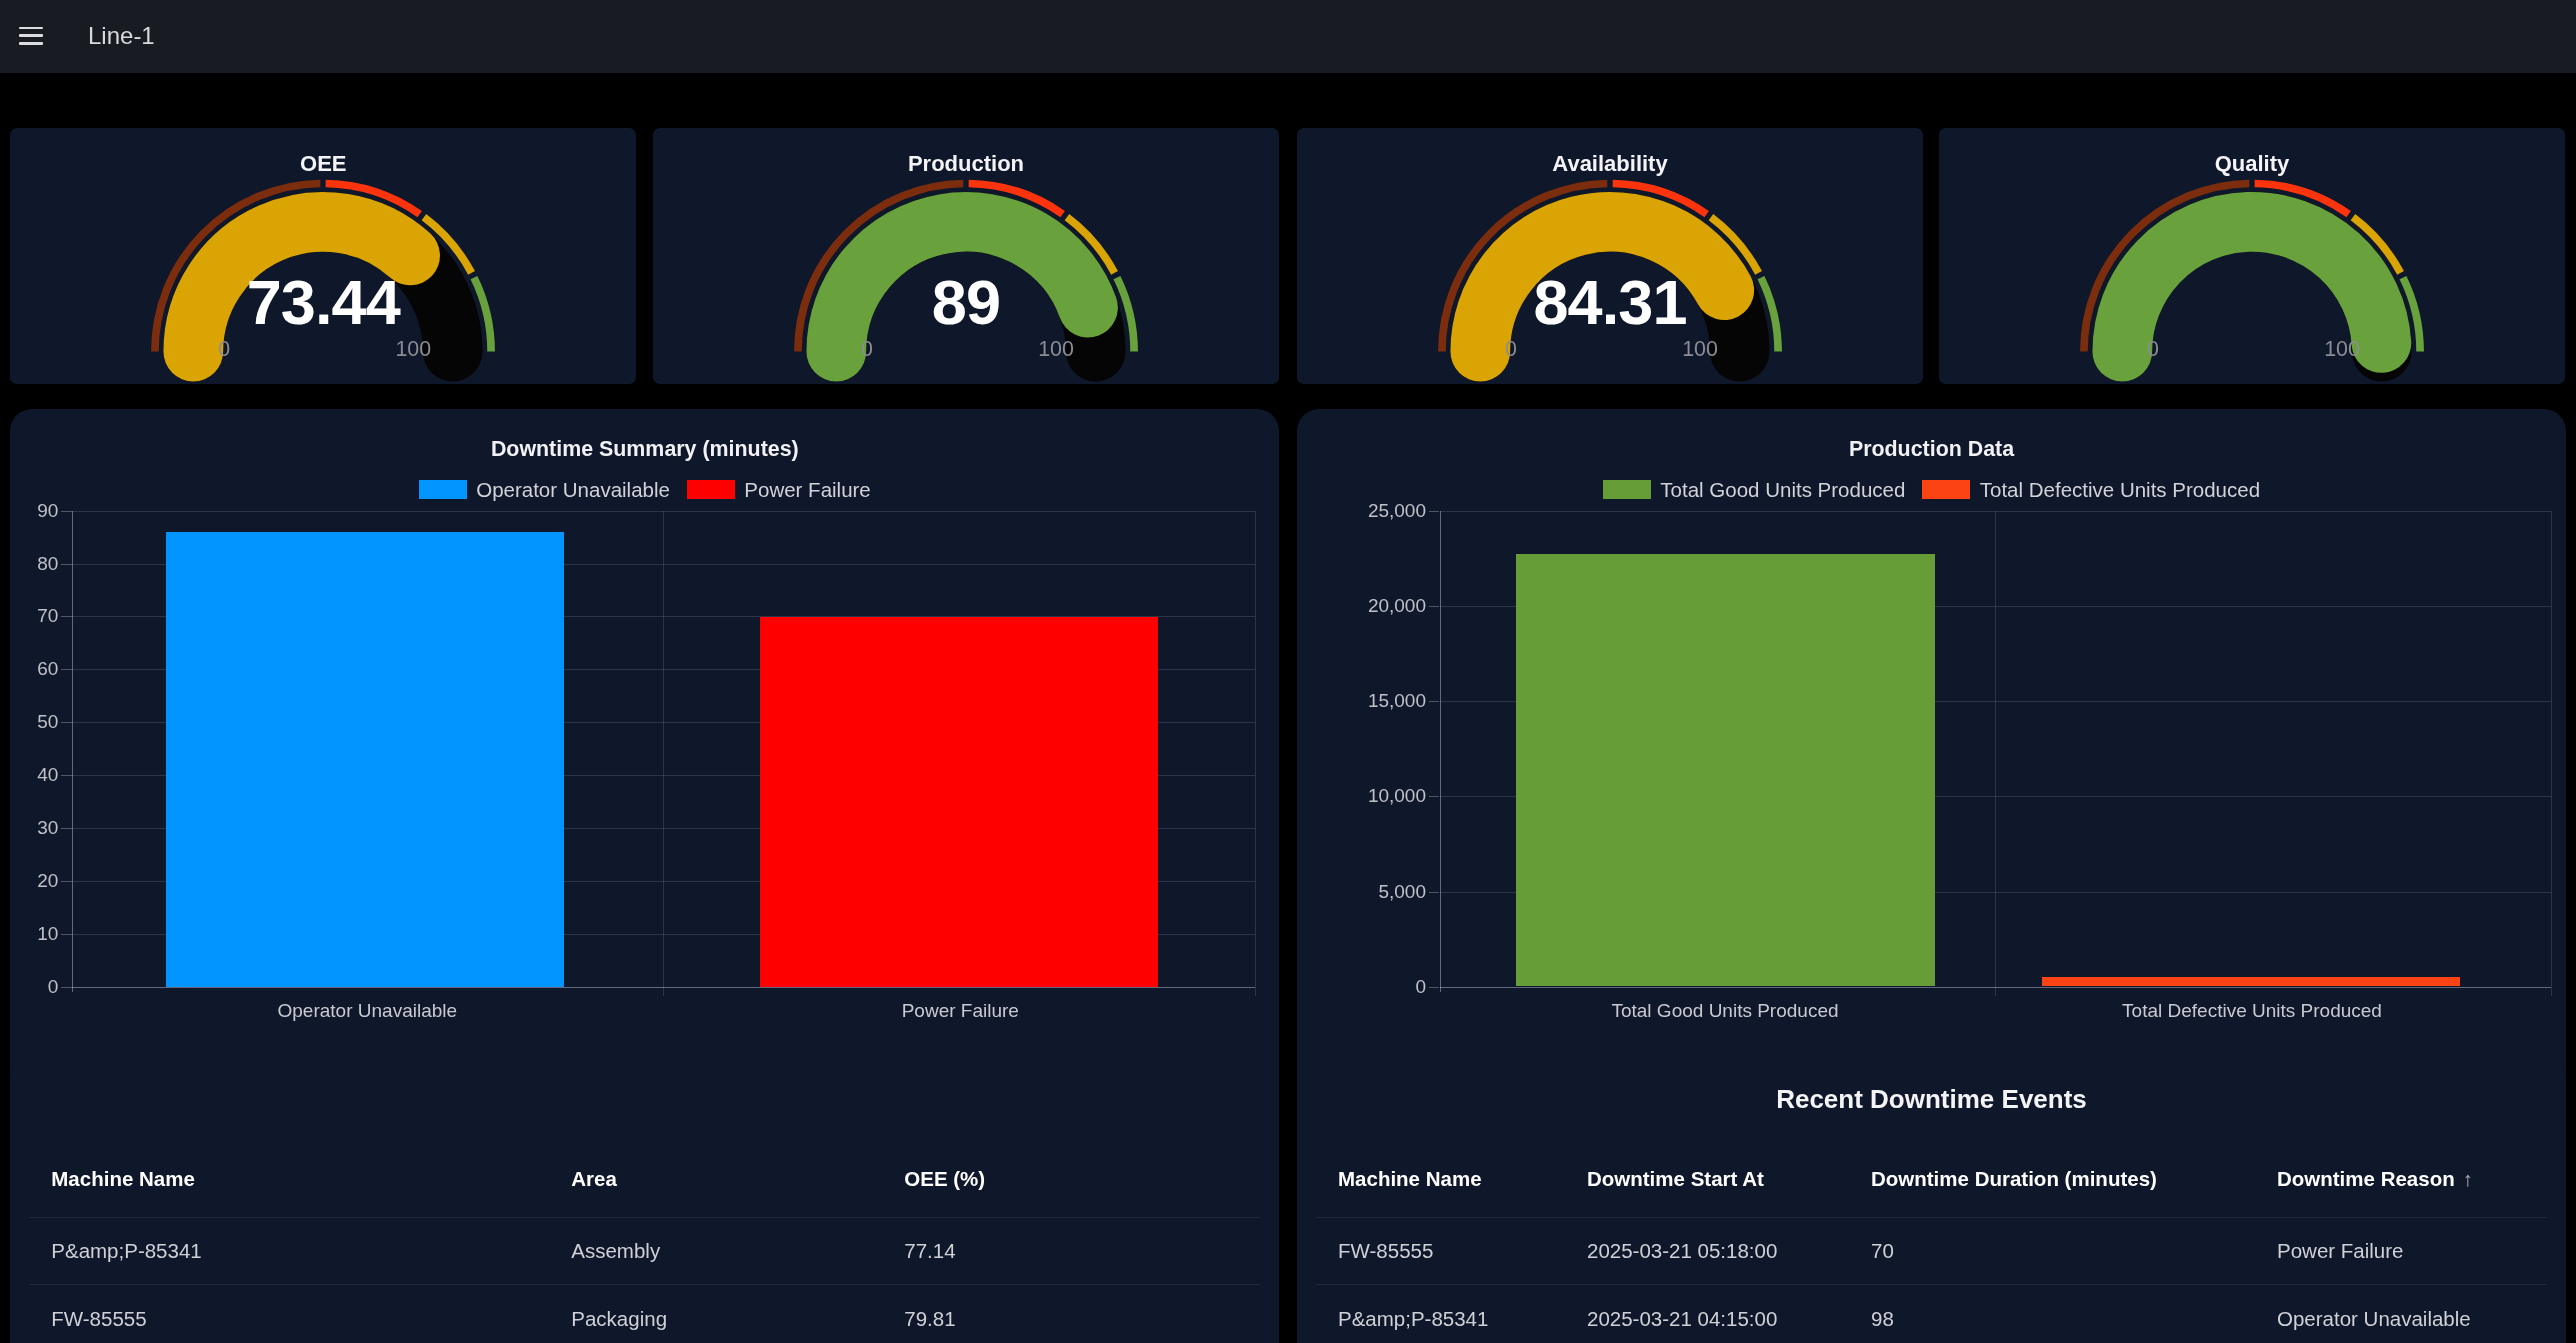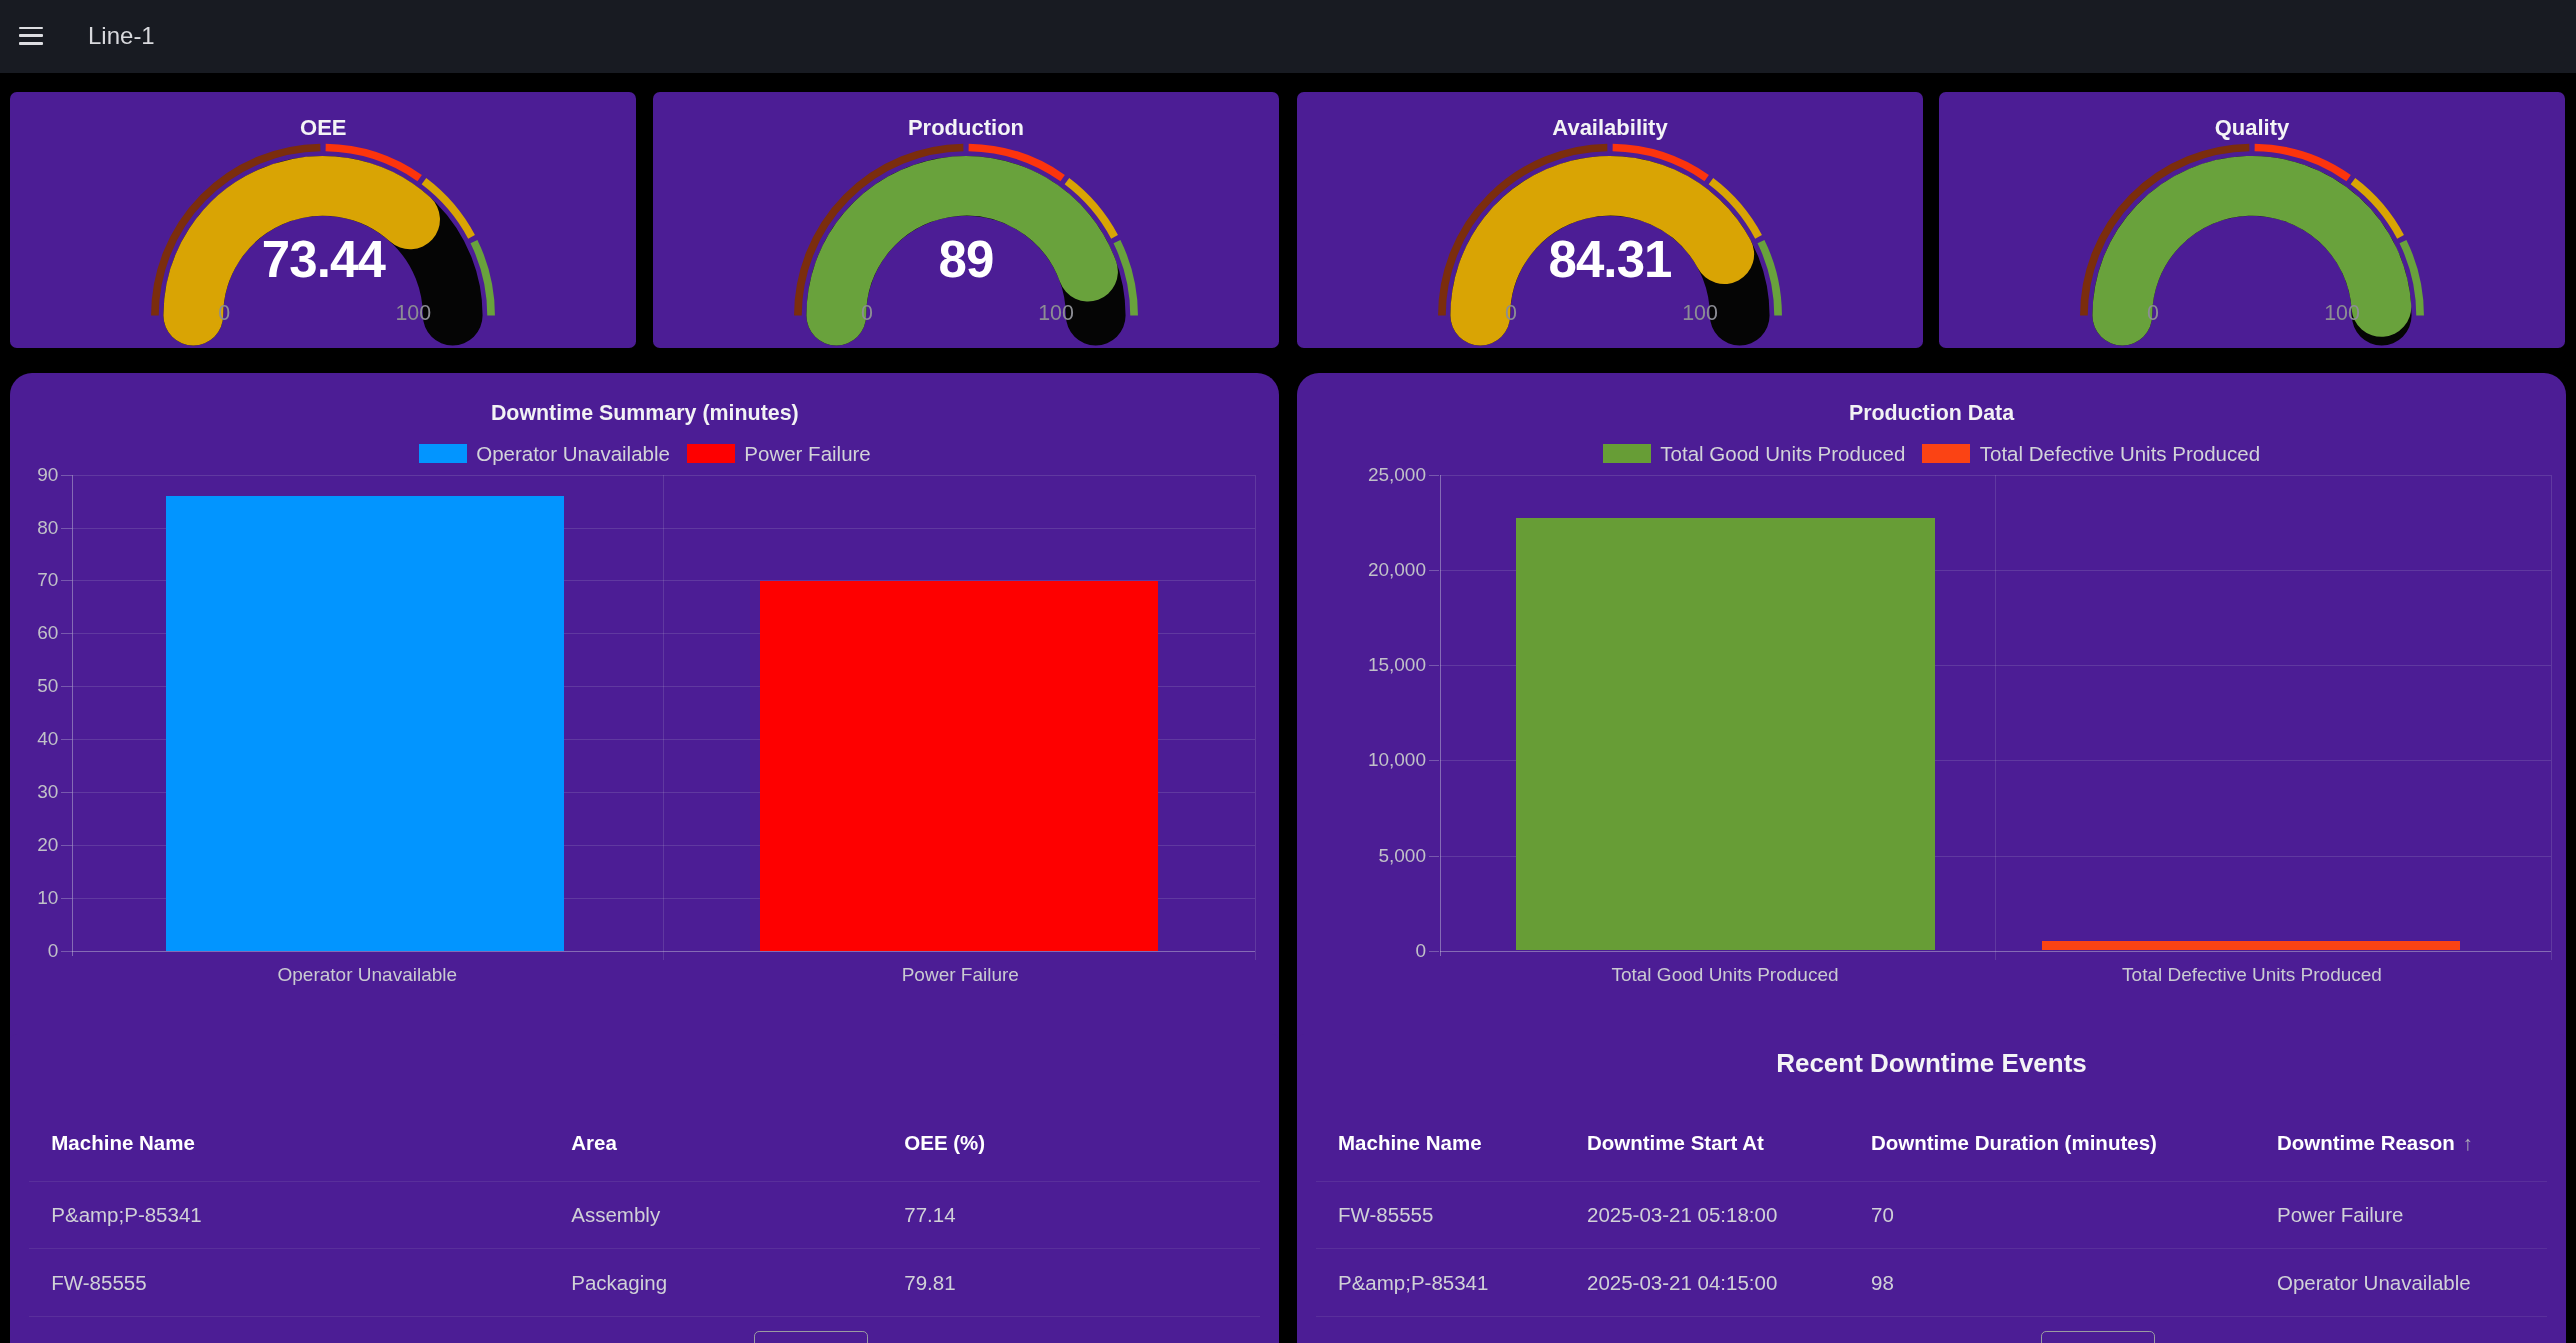--- a/index.html
+++ b/index.html
@@ -8,27 +8,27 @@
     background:#000;font-family:"Liberation Sans",sans-serif;
     -webkit-font-smoothing:antialiased;
   }
   .nav{position:absolute;left:0;top:0;width:2576px;height:73px;background:#181b22;}
   .hamburger{position:absolute;left:19px;top:26.5px;width:24px;height:19px;cursor:pointer;}
   .hamburger span{position:absolute;left:0;width:24px;height:2.9px;background:#dcdde1;border-radius:0.9px;}
   .hamburger span:nth-child(1){top:0;}
   .hamburger span:nth-child(2){top:7.7px;}
   .hamburger span:nth-child(3){top:15.4px;}
   .nav-title{position:absolute;left:88px;top:22px;font-size:24px;color:#d8d9dd;}
-  .panel{position:absolute;background:#4c1d95;border-radius:6.8px;overflow:hidden;}
+  .panel{position:absolute;background:#0f172a;border-radius:6.8px;overflow:hidden;margin-top:36px;}
   .gauge-panel{top:92px;width:626px;height:256px;}
   .panel-title{position:absolute;left:0;right:0;top:23px;text-align:center;
     font-size:22px;font-weight:bold;color:#f4f4f6;}
   .gauge-svg{position:absolute;left:0;top:0;width:626px;height:256px;}
   .gauge-value{position:absolute;left:0;right:0;top:138px;text-align:center;
-    font-size:51px;font-weight:bold;color:#fff;letter-spacing:-0.9px;}
+    font-size:63px;font-weight:bold;color:#fff;letter-spacing:-0.9px;}
   .gauge-min,.gauge-max{position:absolute;top:209px;font-size:21.4px;color:#8c8d94;
     transform:translateX(-50%);}
   .gauge-min{left:214px;}
   .gauge-max{left:403px;}
   .chart-panel{top:373px;width:1269px;height:708px;border-radius:22px;}
   .chart-title{position:absolute;left:0;right:0;top:28px;text-align:center;
     font-size:21.4px;font-weight:bold;color:#f2f2f4;}
   .legend{position:absolute;left:0;right:0;top:67px;height:27px;display:flex;
     justify-content:center;align-items:center;gap:17px;}
   .legend-item{display:flex;align-items:center;gap:9.4px;}

